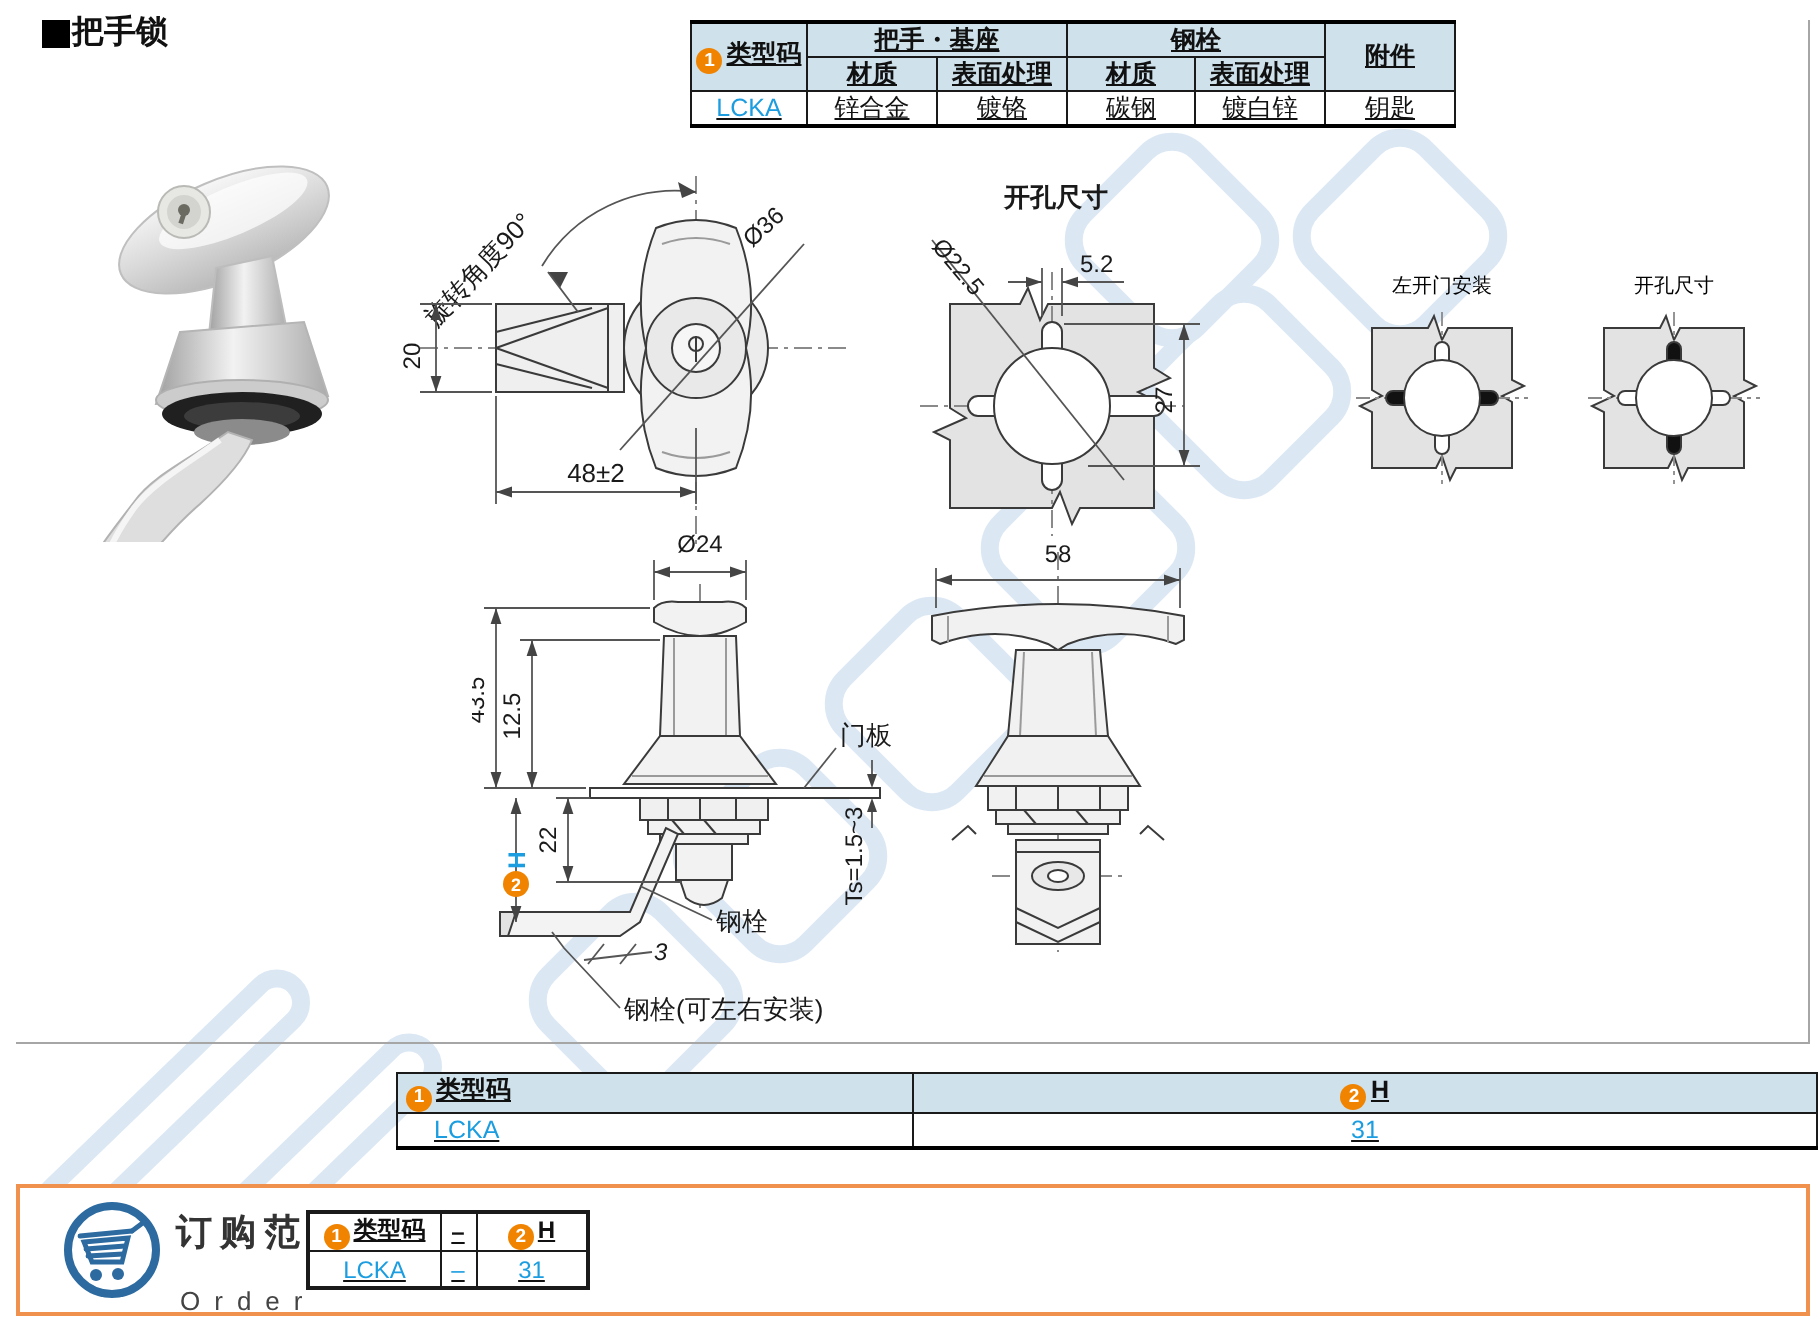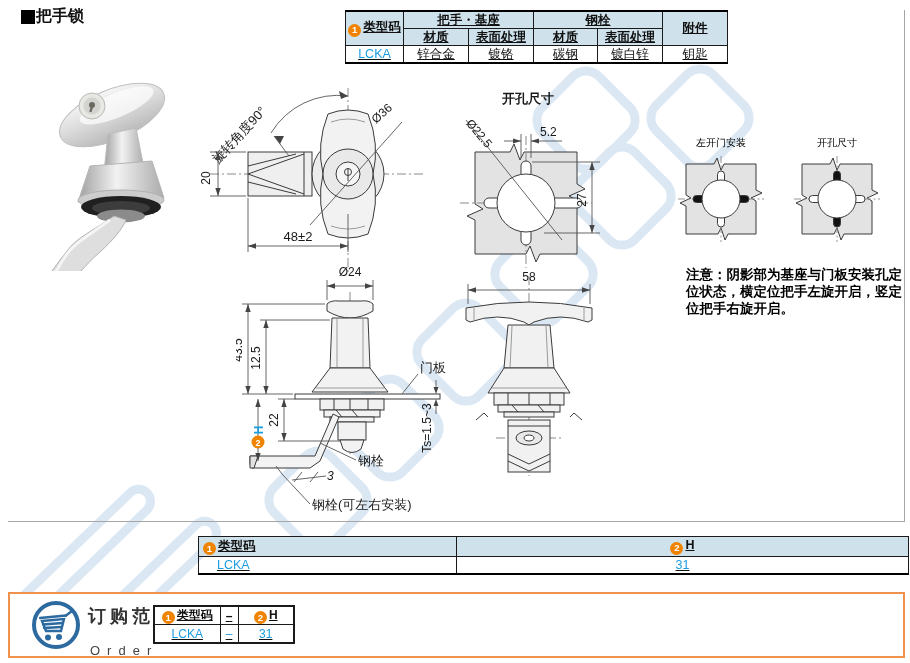--- a/index.html
+++ b/index.html
@@ -254,21 +254,20 @@
     </g>
     <g stroke="#3a3a3a">
       <rect x="41.5" y="17" width="7" height="23" rx="3.5" fill="#111111"></rect>
       <rect x="41.5" y="50" width="7" height="23" rx="3.5" fill="#111111"></rect>
       <rect x="17" y="41.5" width="23" height="7" ry="3.5" fill="#ffffff"></rect>
       <rect x="50" y="41.5" width="23" height="7" ry="3.5" fill="#ffffff"></rect>
       <circle cx="45" cy="45" r="19" fill="#ffffff"></circle>
     </g>
   </svg>
 
-  <div class="abs note" style="left:686px;top:266px;width:222px;z-index:2;">注意：阴影部为基座与门板安装孔定位状态，横定位把手左旋开启，竖定位把手右旋开启。</div>
 
   <svg class="abs" style="left:236px;top:264px;z-index:2;" width="212" height="252" viewBox="0 0 212 252">
     <line x1="114" y1="28" x2="114" y2="190" stroke="#8a8a8a" stroke-width="1" stroke-dasharray="9 3 2 3"></line>
     <g fill="#f2f2f2" stroke="#3a3a3a">
       <path d="M91,40 Q95,36 103,37 L125,37 Q133,36 137,40 L137,47 Q125,54 114,54 Q103,54 91,47 Z"></path>
       <polygon points="96,54 132,54 134,104 94,104"></polygon>
       <line x1="101" y1="55" x2="101" y2="104" stroke="#9a9a9a"></line>
       <line x1="127" y1="55" x2="127" y2="104" stroke="#9a9a9a"></line>
       <polygon points="94,104 134,104 152,128 76,128"></polygon>
       <line x1="80" y1="124" x2="148" y2="124" stroke="#9a9a9a"></line>

